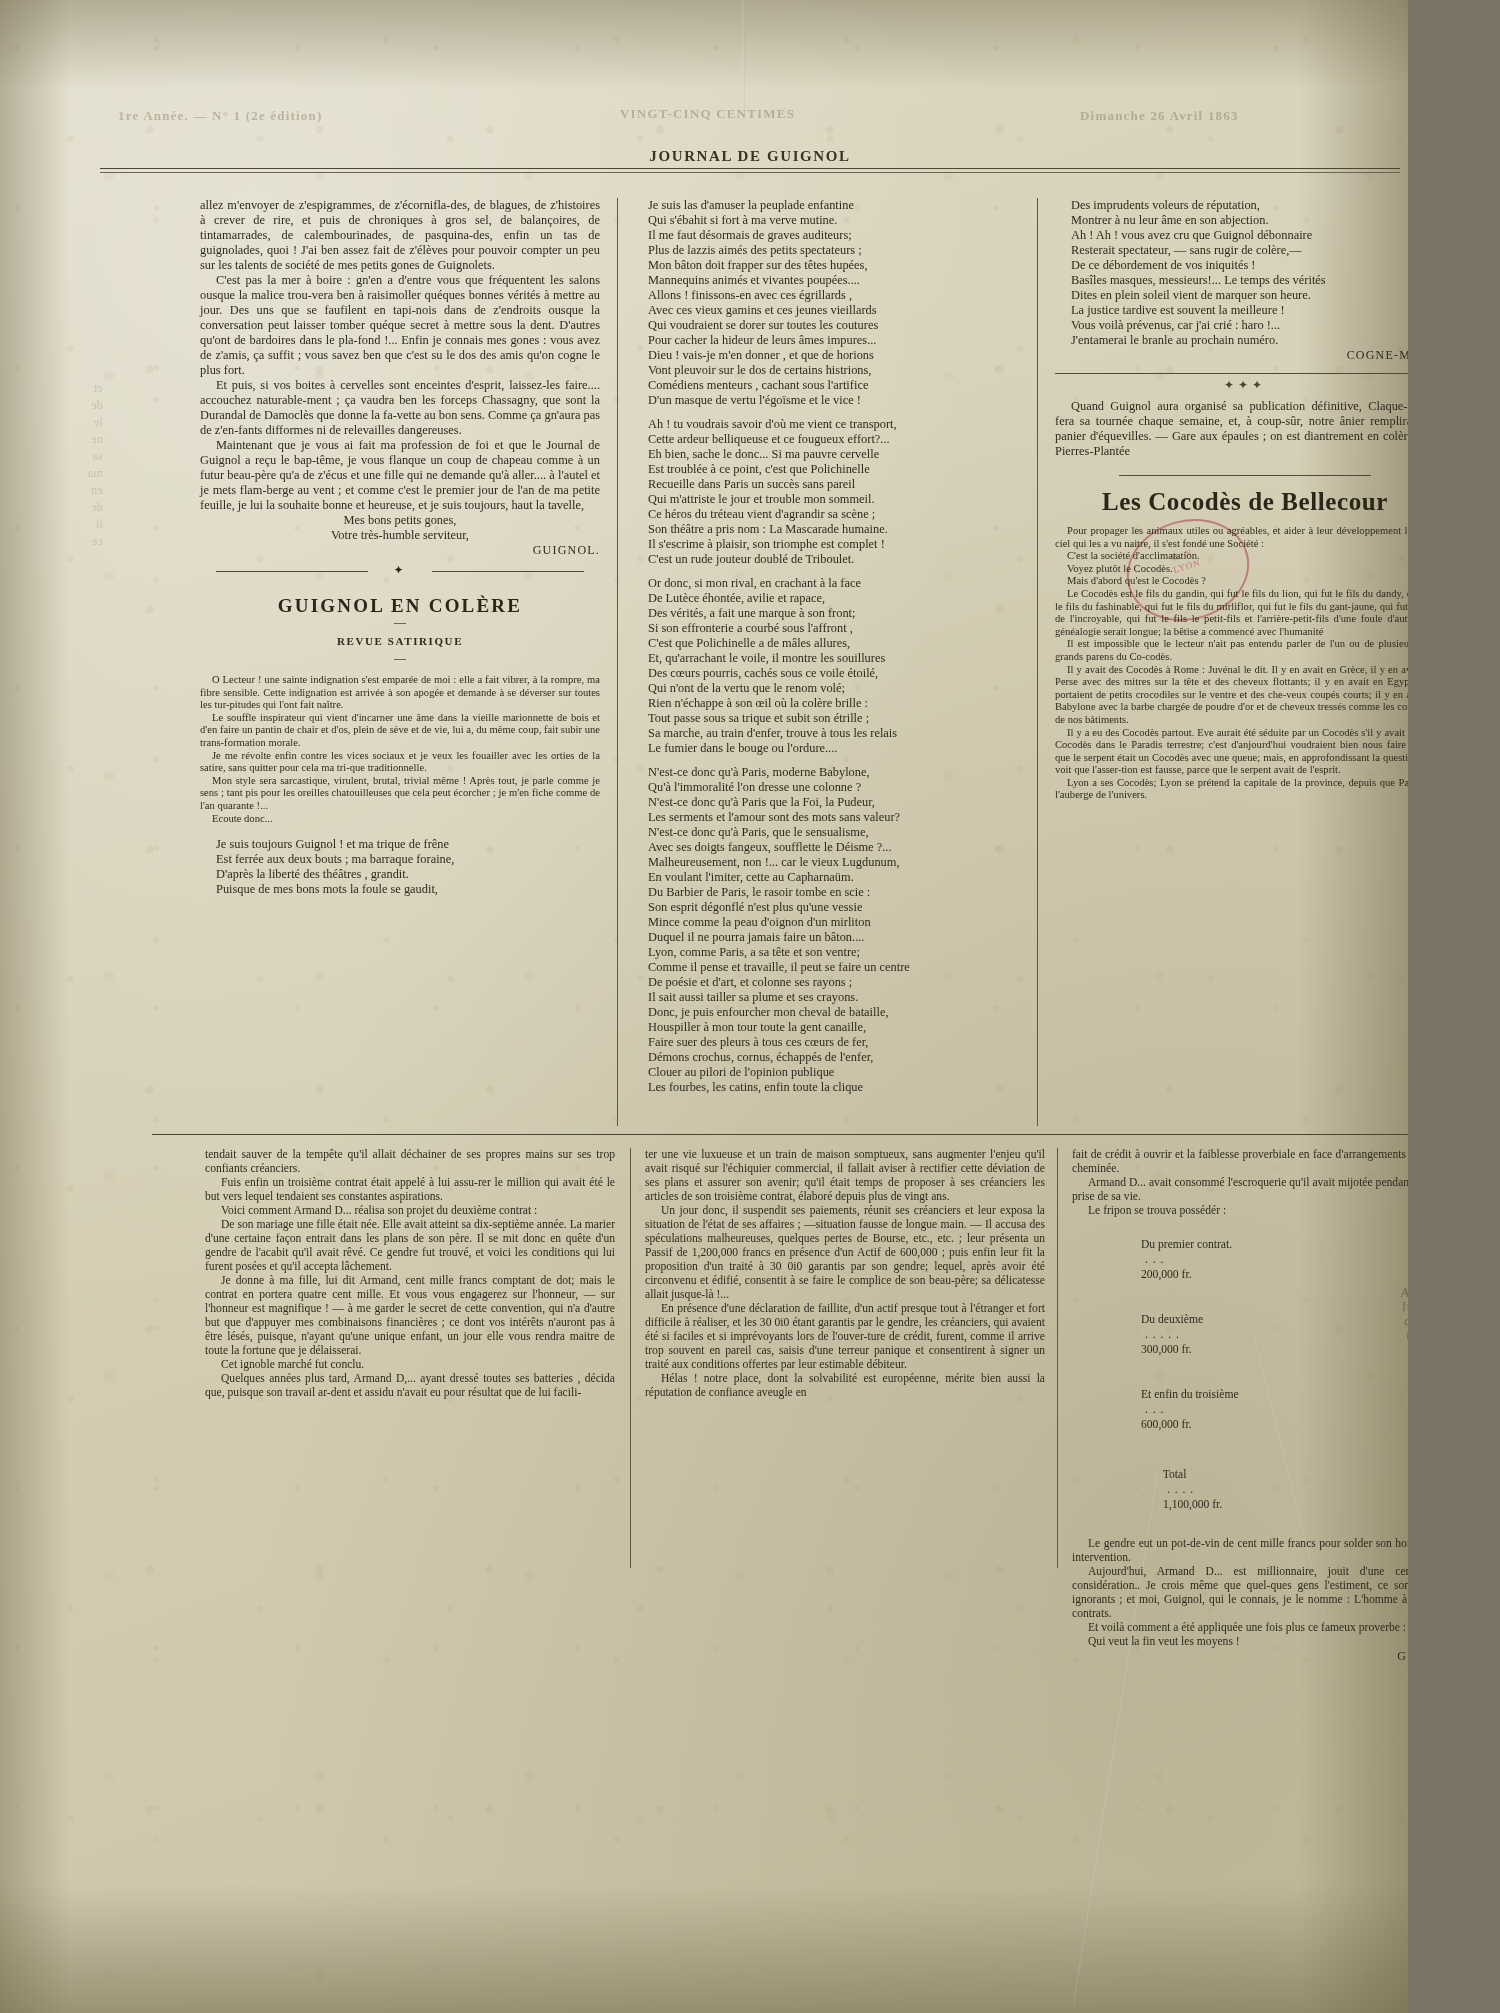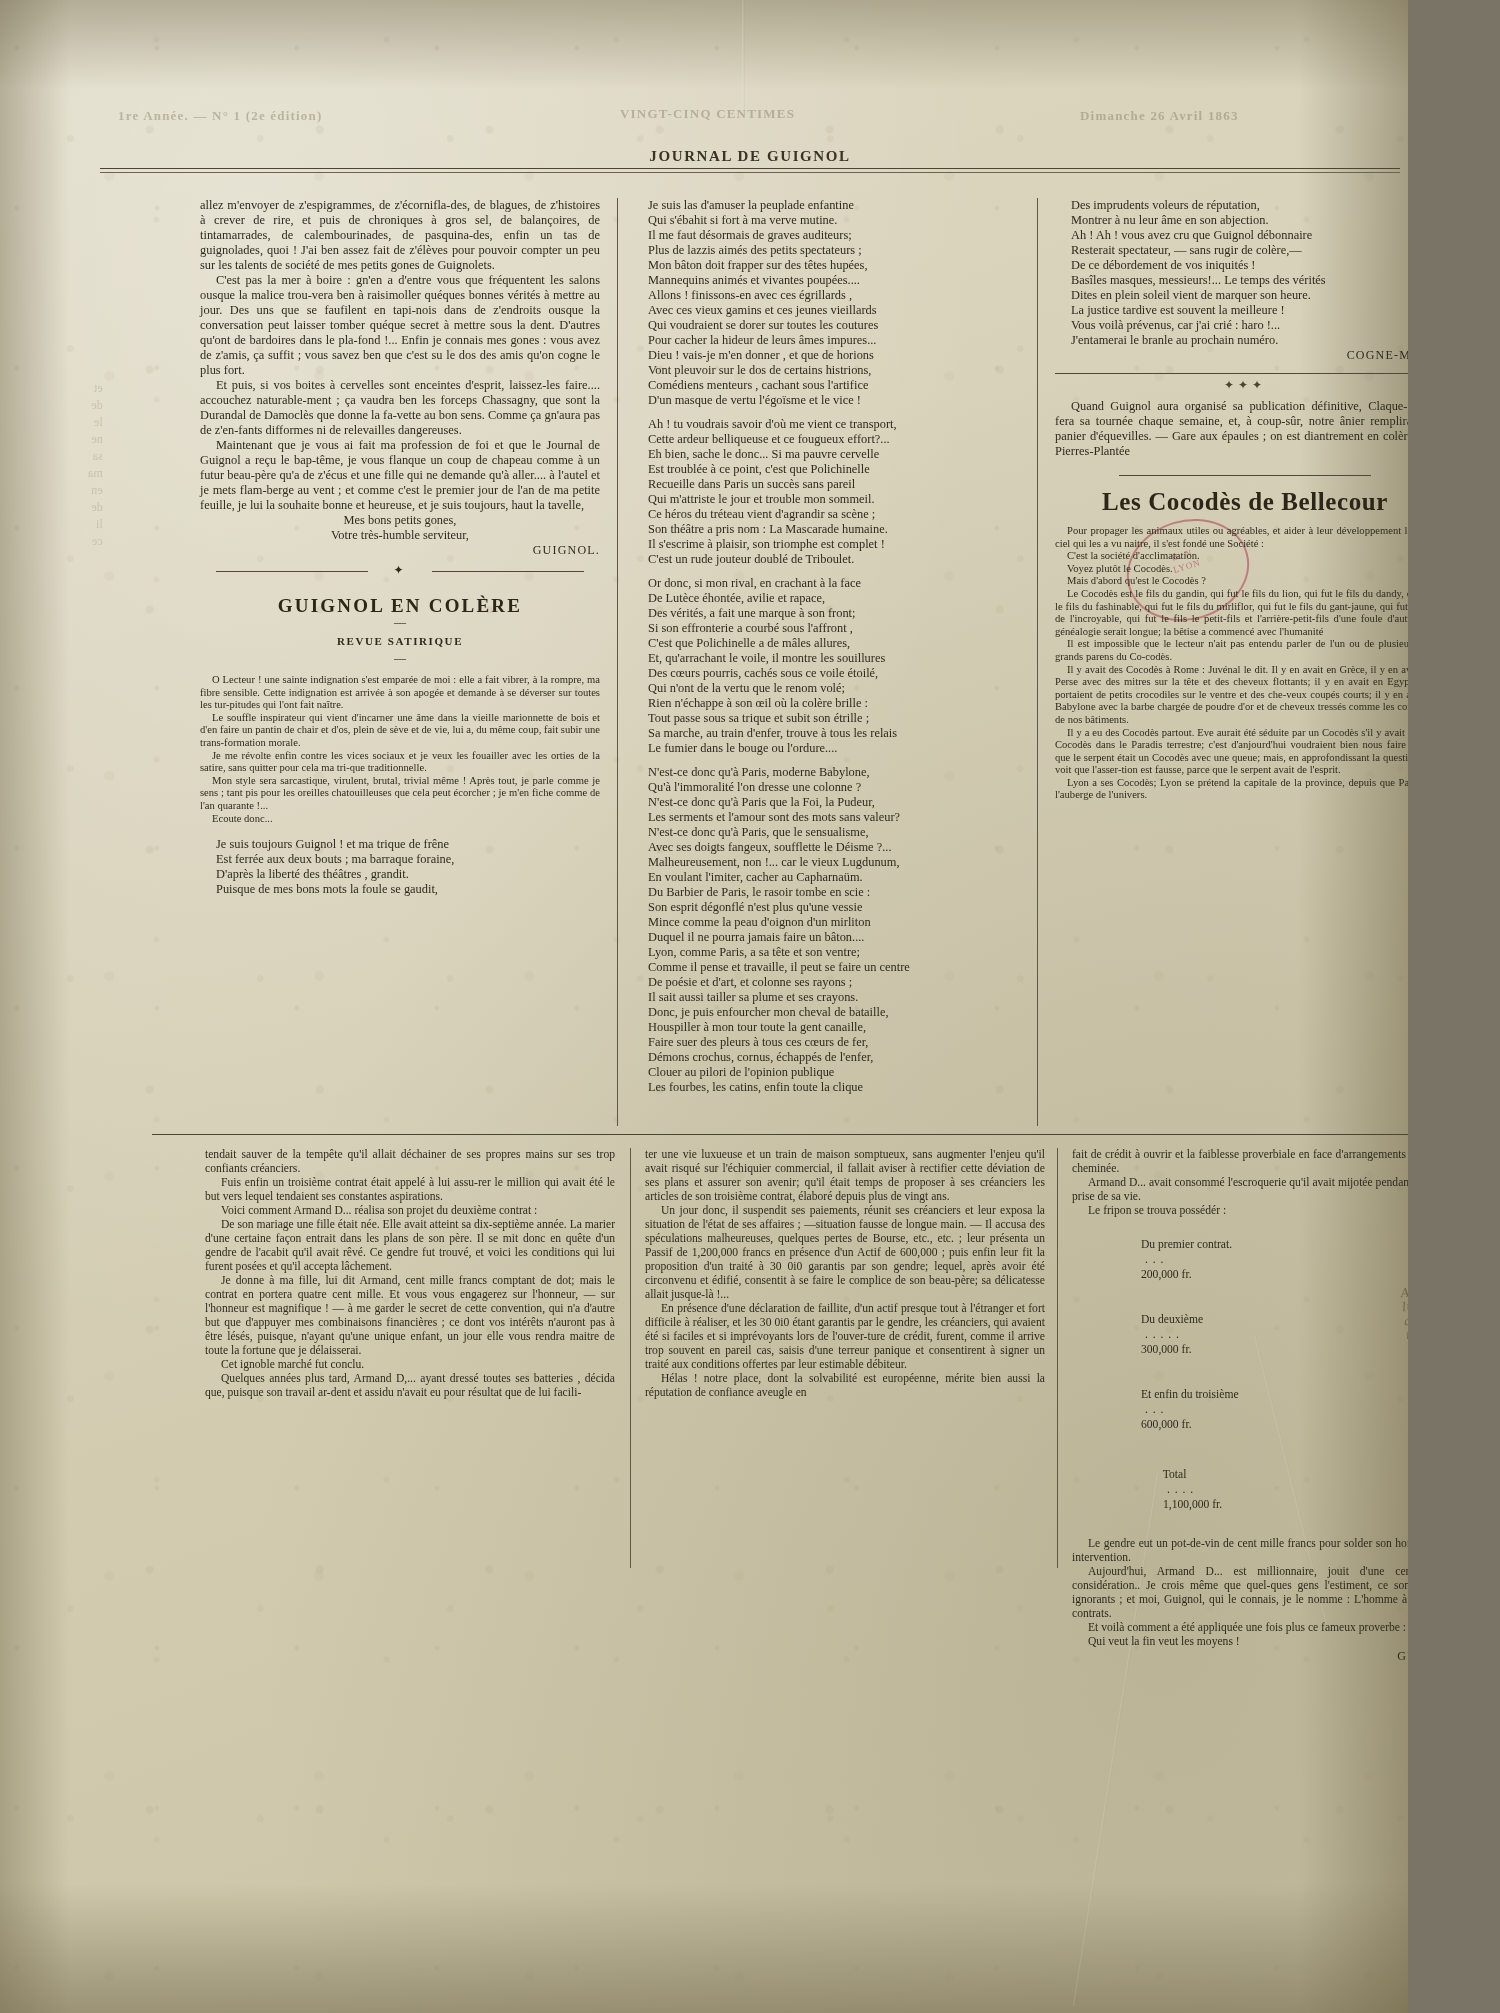--- a/index.html
+++ b/index.html
@@ -377,21 +377,21 @@
       <p class="verse">Le fumier dans le bouge ou l'ordure....</p>
 
       <div class="gap"></div>
       <p class="verse">N'est-ce donc qu'à Paris, moderne Babylone,</p>
       <p class="verse">Qu'à l'immoralité l'on dresse une colonne ?</p>
       <p class="verse">N'est-ce donc qu'à Paris que la Foi, la Pudeur,</p>
       <p class="verse">Les serments et l'amour sont des mots sans valeur?</p>
       <p class="verse">N'est-ce donc qu'à Paris, que le sensualisme,</p>
       <p class="verse">Avec ses doigts fangeux, soufflette le Déisme ?...</p>
       <p class="verse">Malheureusement, non !... car le vieux Lugdunum,</p>
-      <p class="verse">En voulant l'imiter, cacher au Capharnaüm.</p>
+      <p class="verse">En voulant l'imiter, cette au Capharnaüm.</p>
       <p class="verse">Du Barbier de Paris, le rasoir tombe en scie :</p>
       <p class="verse">Son esprit dégonflé n'est plus qu'une vessie</p>
       <p class="verse">Mince comme la peau d'oignon d'un mirliton</p>
       <p class="verse">Duquel il ne pourra jamais faire un bâton....</p>
       <p class="verse">Lyon, comme Paris, a sa tête et son ventre;</p>
       <p class="verse">Comme il pense et travaille, il peut se faire un centre</p>
       <p class="verse">De poésie et d'art, et colonne ses rayons ;</p>
       <p class="verse">Il sait aussi tailler sa plume et ses crayons.</p>
       <p class="verse">Donc, je puis enfourcher mon cheval de bataille,</p>
       <p class="verse">Houspiller à mon tour toute la gent canaille,</p>

